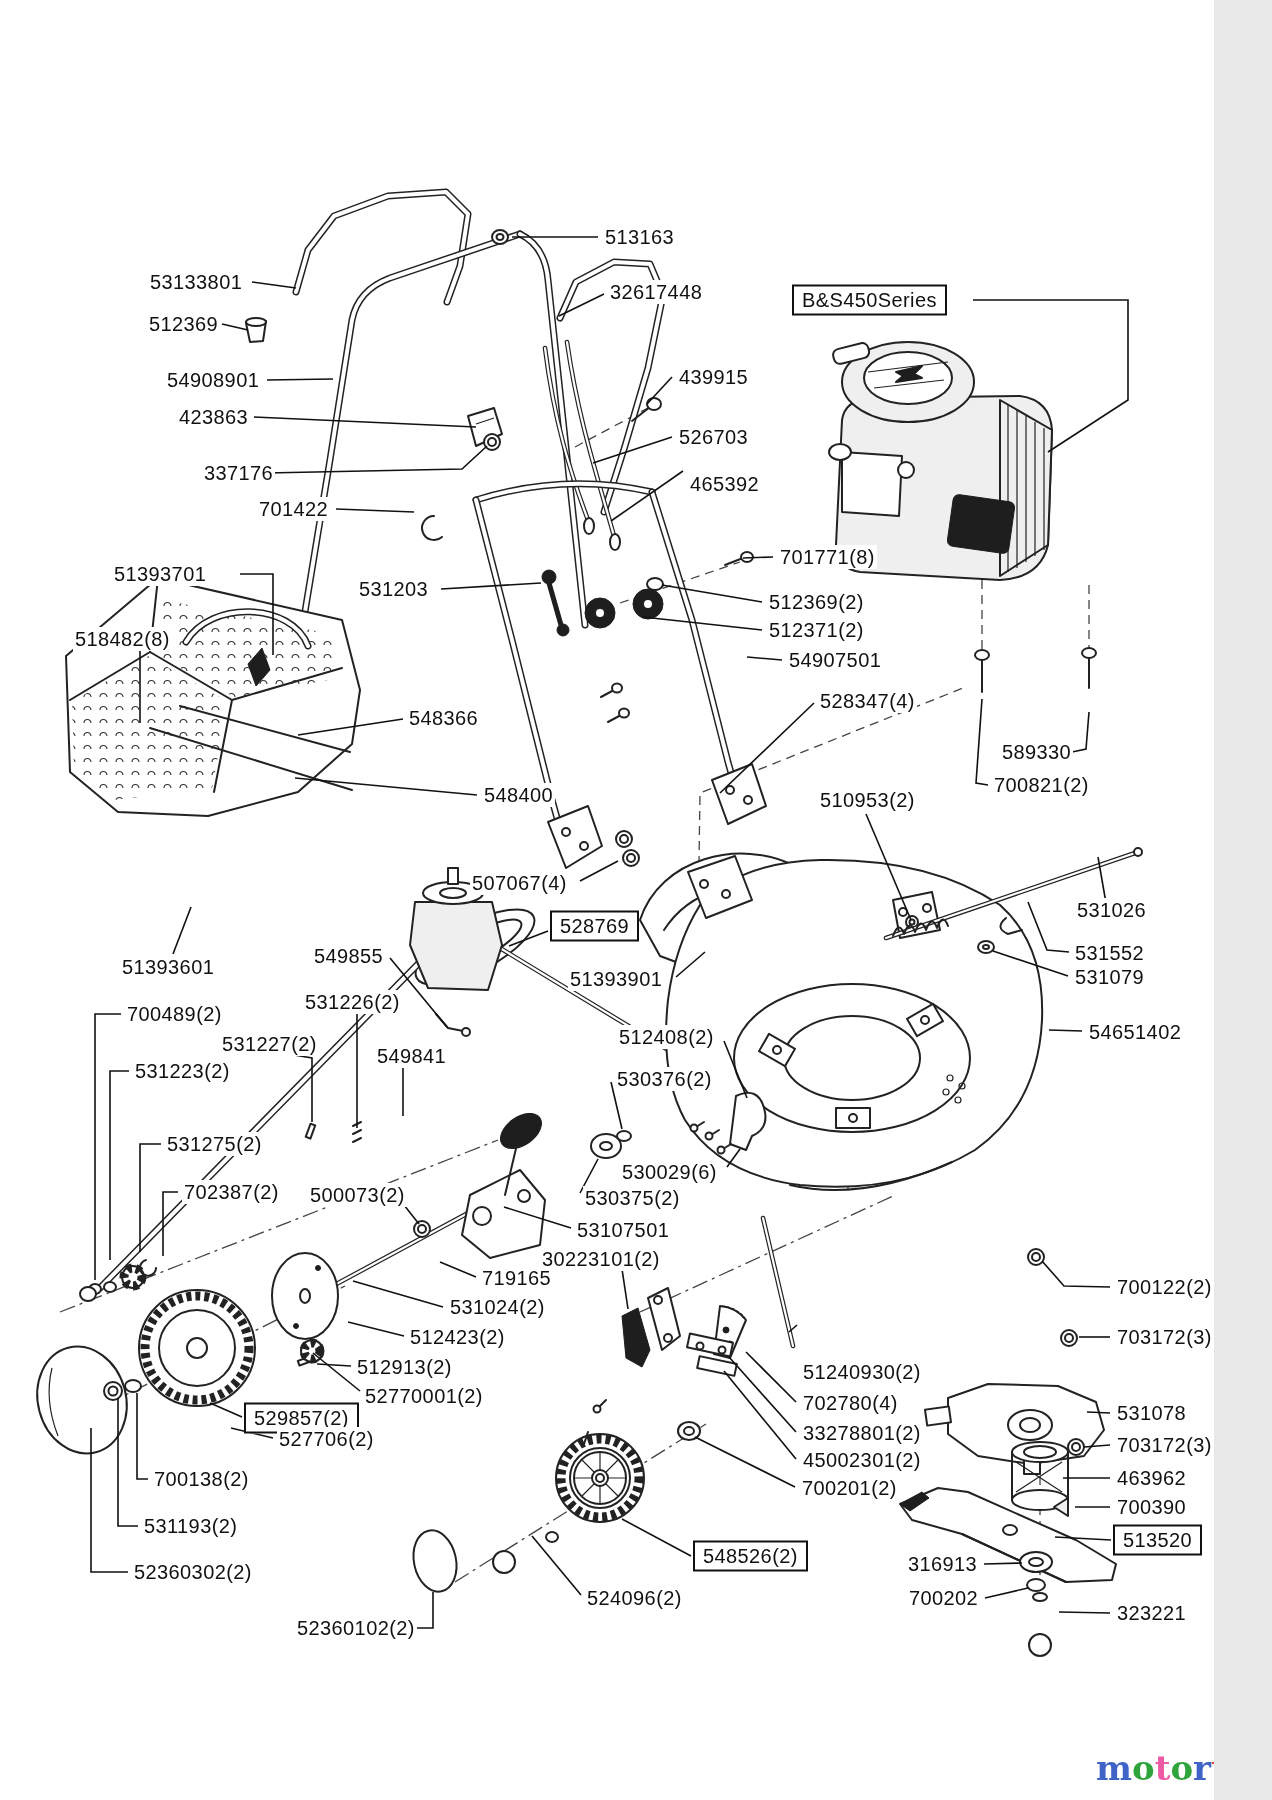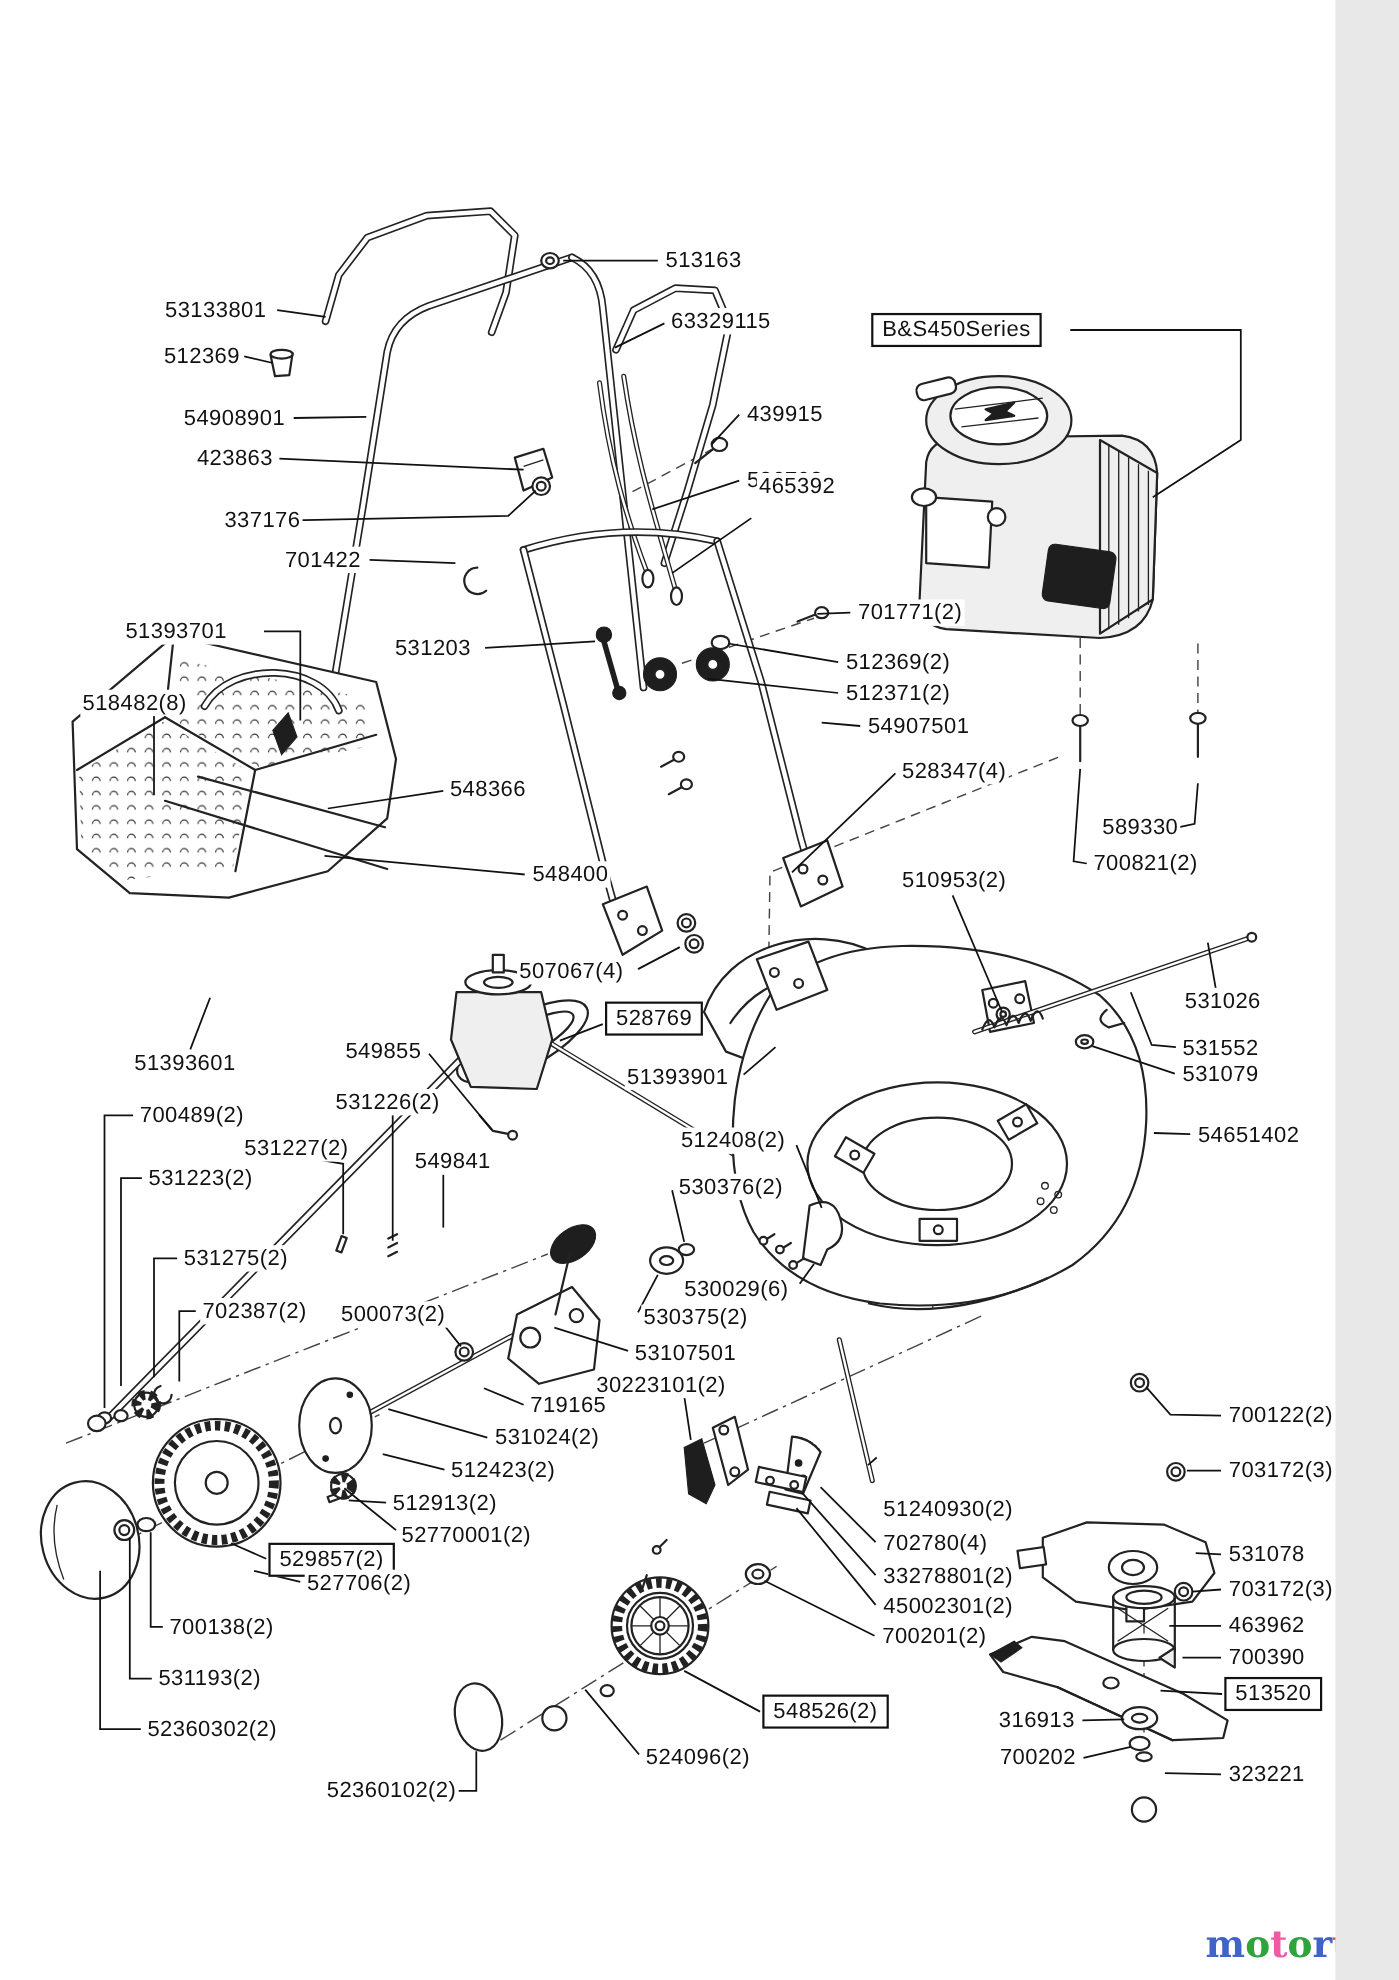--- a/index.html
+++ b/index.html
@@ -407,26 +407,26 @@
   </g>
 </svg>
 
 <div class="lbl" style="left:603px;top:237px">513163</div>
 <div class="lbl" style="left:148px;top:282px">53133801</div>
 <div class="lbl" style="left:147px;top:324px">512369</div>
 <div class="lbl" style="left:165px;top:380px">54908901</div>
 <div class="lbl" style="left:177px;top:417px">423863</div>
 <div class="lbl" style="left:202px;top:473px">337176</div>
 <div class="lbl" style="left:257px;top:509px">701422</div>
-<div class="lbl" style="left:608px;top:292px">63329115</div>
+<div class="lbl" style="left:608px;top:292px">32617448</div>
 <div class="lbl bx" style="left:792px;top:300px">B&amp;S450Series</div>
 <div class="lbl" style="left:677px;top:377px">439915</div>
 <div class="lbl" style="left:677px;top:437px">526703</div>
-<div class="lbl" style="left:688px;top:442px">465392</div>
-<div class="lbl" style="left:778px;top:557px">701771(2)</div>
+<div class="lbl" style="left:688px;top:484px">465392</div>
+<div class="lbl" style="left:778px;top:557px">701771(8)</div>
 <div class="lbl" style="left:767px;top:602px">512369(2)</div>
 <div class="lbl" style="left:767px;top:630px">512371(2)</div>
 <div class="lbl" style="left:787px;top:660px">54907501</div>
 <div class="lbl" style="left:818px;top:701px">528347(4)</div>
 <div class="lbl" style="left:357px;top:589px">531203</div>
 <div class="lbl" style="left:112px;top:574px">51393701</div>
 <div class="lbl" style="left:73px;top:639px">518482(8)</div>
 <div class="lbl" style="left:407px;top:718px">548366</div>
 <div class="lbl" style="left:482px;top:795px">548400</div>
 <div class="lbl" style="left:470px;top:883px">507067(4)</div>

